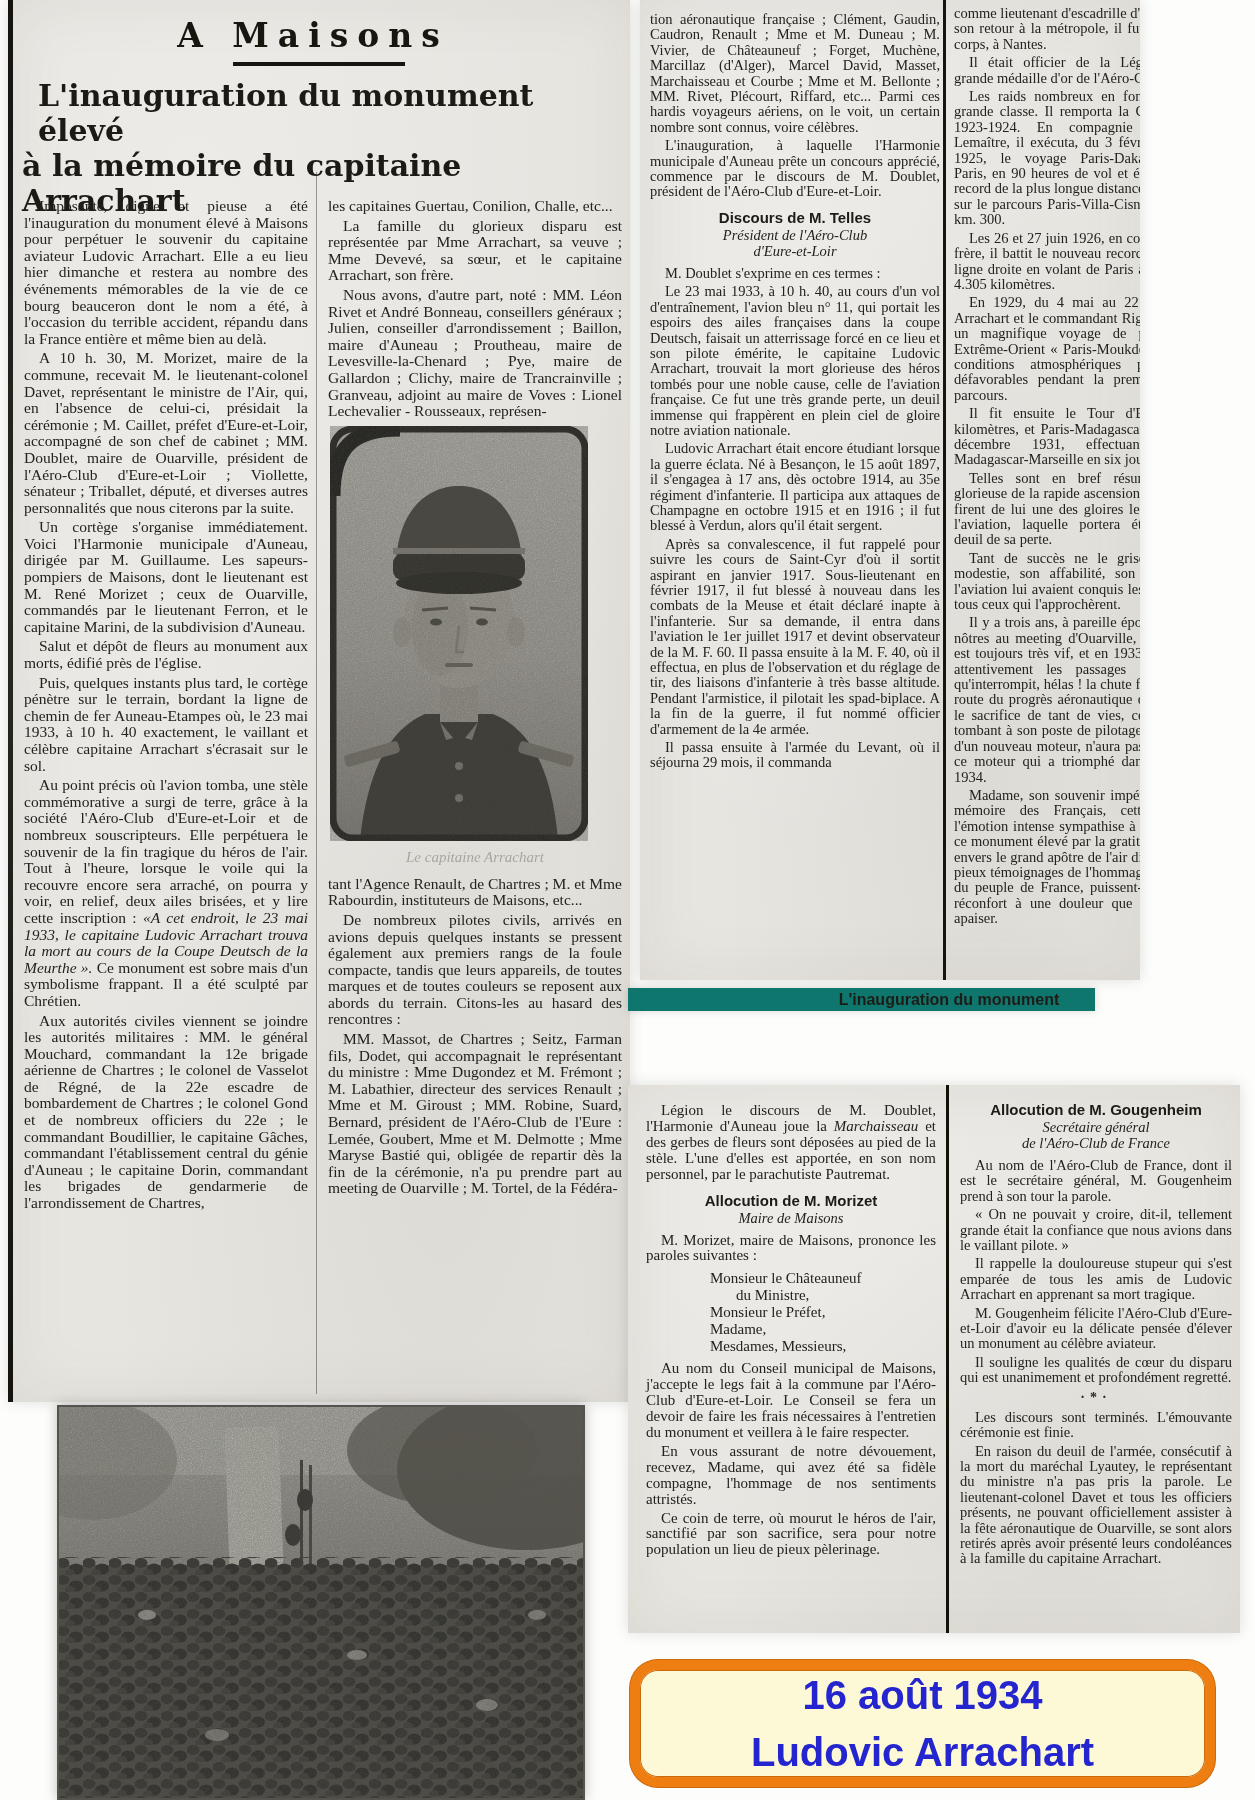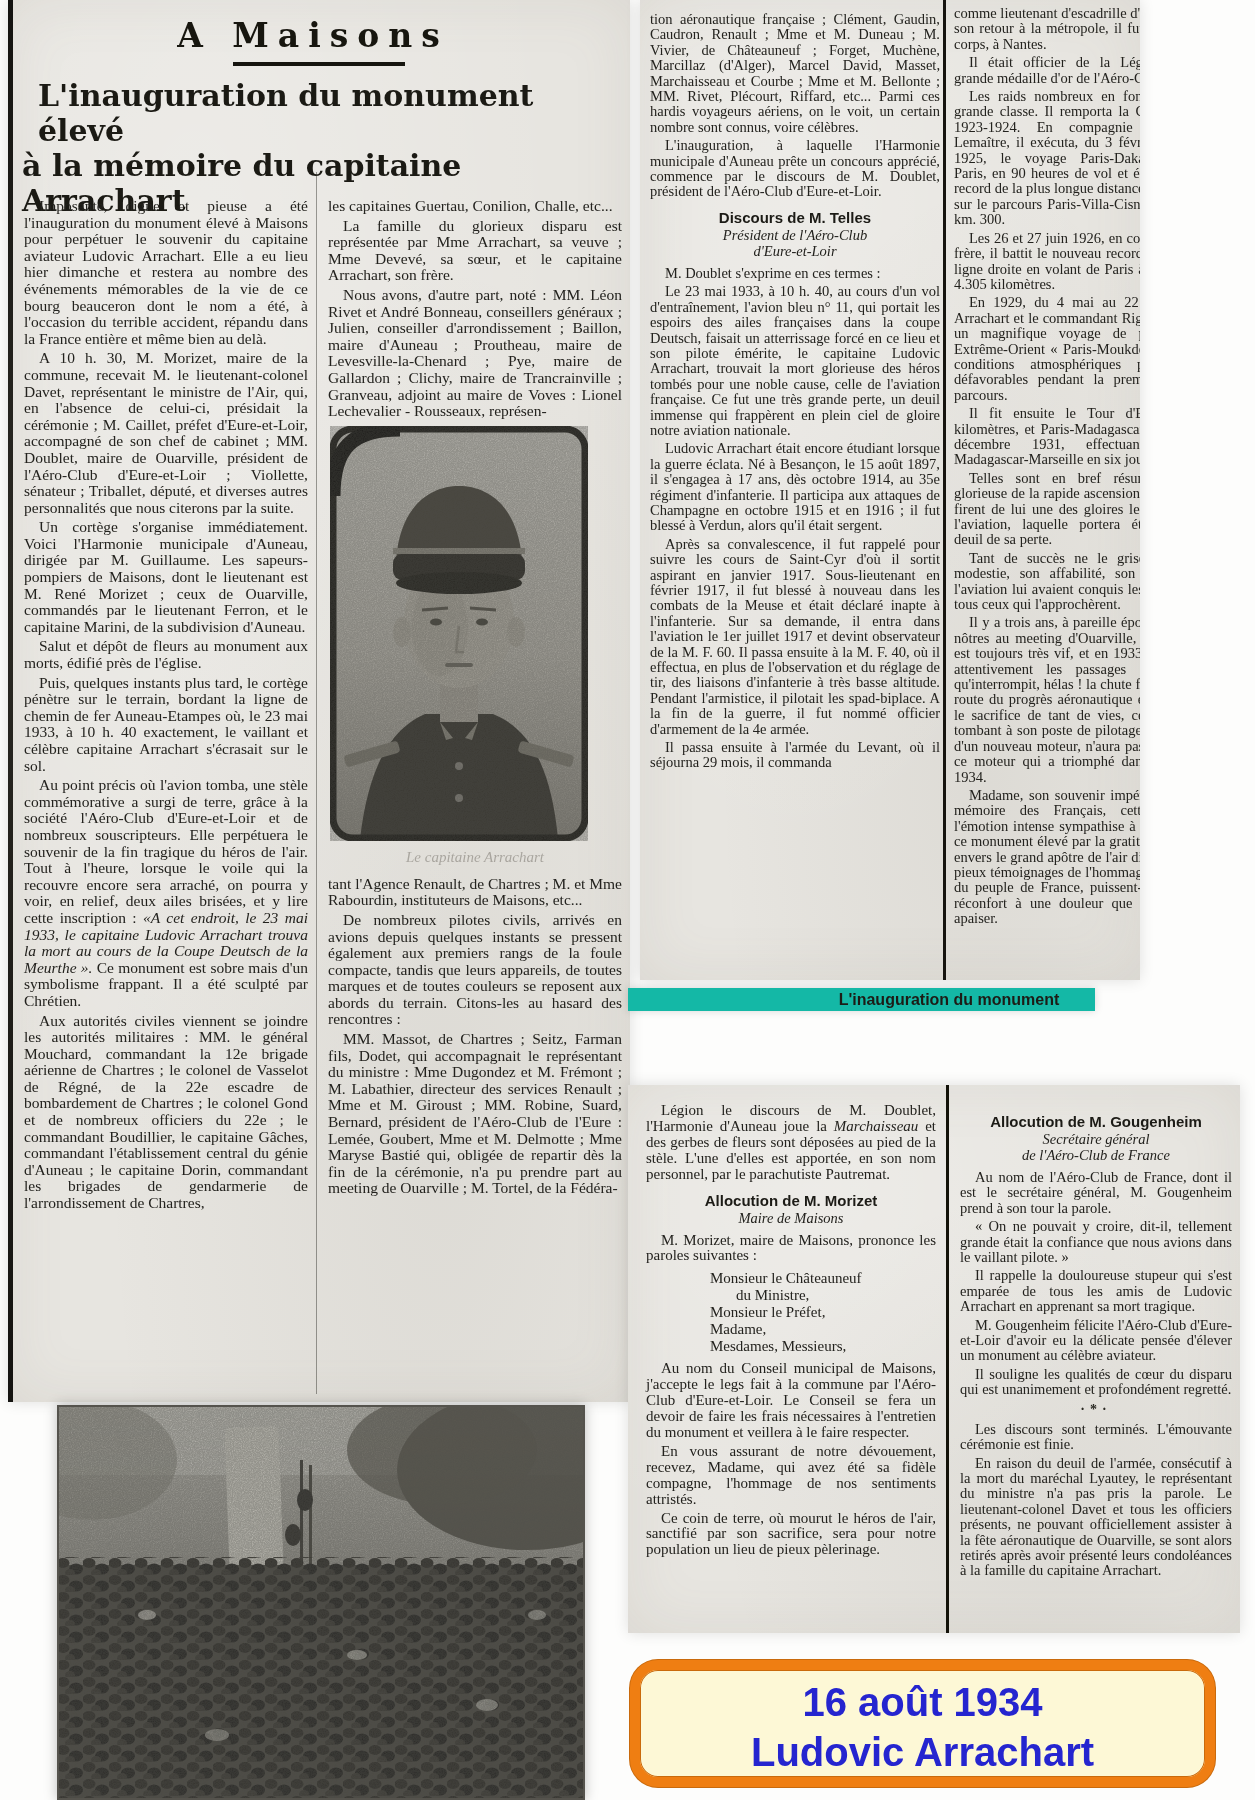--- a/index.html
+++ b/index.html
@@ -40,42 +40,42 @@
   #clipB{left:640px;top:0;width:500px;height:980px;overflow:hidden;}
   .colrule-b{position:absolute;left:303px;top:0;width:3px;height:100%;background:#16140f;}
   #colB1{position:absolute;left:10px;top:12px;width:290px;}
   #colB2{position:absolute;left:314px;top:6px;width:278px;}
   .subhead{font-family:"Liberation Sans",sans-serif;font-weight:bold;font-size:15px;
      text-align:center;margin:9px 0 1px 0;color:#1c1b16;}
   .subhead-it{font-style:italic;text-align:center;font-size:14.5px;margin:0 0 7px 0;
      white-space:pre-line;line-height:16px;}
   
   #band{position:absolute;left:628px;top:988px;width:467px;height:23px;
-     background:#14b8a6;box-shadow:0 0 8px rgba(0,0,0,.15);
+     background:#0f766e;box-shadow:0 0 8px rgba(0,0,0,.15);
      font-family:"Liberation Sans",sans-serif;font-weight:bold;font-size:16px;
      color:#1d1c16;line-height:23px;text-align:center;padding-left:175px;
      box-sizing:border-box;}
   
   #clipCD{left:628px;top:1085px;width:612px;height:548px;overflow:hidden;}
   .colrule-cd{position:absolute;left:318px;top:0;width:3px;height:100%;background:#131209;}
   #colC{position:absolute;left:18px;top:18px;width:290px;}
   #colD{position:absolute;left:332px;top:16px;width:272px;}
   .sal{margin:6px 0 6px 64px;}
   .sal div{line-height:17px;font-size:15px;}
   .sal .sal2{margin-left:26px;}
   .sep{text-align:center;letter-spacing:5px;font-weight:bold;margin:4px 0;
       font-size:14px;color:#2a2923;}
   
   #crowd{position:absolute;left:57px;top:1405px;width:528px;height:395px;
      box-shadow:0 0 12px rgba(0,0,0,.25);}
   
   #datebox{position:absolute;left:630px;top:1660px;width:585px;height:127px;
      box-sizing:border-box;border:10px solid #ef7e12;border-radius:28px;
      background:#fdf8d6;display:flex;flex-direction:column;align-items:center;
-     justify-content:flex-end;font-family:"Liberation Sans",sans-serif;font-weight:bold;
+     justify-content:space-between;font-family:"Liberation Sans",sans-serif;font-weight:bold;
      font-size:40px;line-height:50px;color:#2525cf;
      box-shadow:0 0 0 1px #c96a0c, inset 0 0 0 1px #c96a0c;}
 </style>
 </head>
 <body>
 
 <div id="page">
 
   <div id="clipA" class="paper">
     <div class="scan-edge"></div>
@@ -197,21 +197,21 @@
         <div>Monsieur le Préfet,</div>
         <div>Madame,</div>
         <div>Mesdames, Messieurs,</div>
       </div>
       <p class="np npC">Au nom du Conseil municipal de Maisons, j'accepte le legs fait à la commune par l'Aéro-Club d'Eure-et-Loir. Le Conseil se fera un devoir de faire les frais nécessaires à l'entretien du monument et veillera à le faire respecter.</p>
       <p class="np npC">En vous assurant de notre dévouement, recevez, Madame, qui avez été sa fidèle compagne, l'hommage de nos sentiments attristés.</p>
       <p class="np npC">Ce coin de terre, où mourut le héros de l'air, sanctifié par son sacrifice, sera pour notre population un lieu de pieux pèlerinage.</p>
     </div>
 
     <div id="colD">
-      <div class="subhead" style="margin-top:12px;">Allocution de M. Gougenheim</div>
+      <div class="subhead" style="margin-top:0;">Allocution de M. Gougenheim</div>
       <div class="subhead-it">Secrétaire général
 de l'Aéro-Club de France</div>
       <p class="np npB">Au nom de l'Aéro-Club de France, dont il est le secrétaire général, M. Gougenheim prend à son tour la parole.</p>
       <p class="np npB">« On ne pouvait y croire, dit-il, tellement grande était la confiance que nous avions dans le vaillant pilote. »</p>
       <p class="np npB">Il rappelle la douloureuse stupeur qui s'est emparée de tous les amis de Ludovic Arrachart en apprenant sa mort tragique.</p>
       <p class="np npB">M. Gougenheim félicite l'Aéro-Club d'Eure-et-Loir d'avoir eu la délicate pensée d'élever un monument au célèbre aviateur.</p>
       <p class="np npB">Il souligne les qualités de cœur du disparu qui est unanimement et profondément regretté.</p>
       <div class="sep">·*·</div>
       <p class="np npB">Les discours sont terminés. L'émouvante cérémonie est finie.</p>
       <p class="np npB">En raison du deuil de l'armée, consécutif à la mort du maréchal Lyautey, le représentant du ministre n'a pas pris la parole. Le lieutenant-colonel Davet et tous les officiers présents, ne pouvant officiellement assister à la fête aéronautique de Ouarville, se sont alors retirés après avoir présenté leurs condoléances à la famille du capitaine Arrachart.</p>

